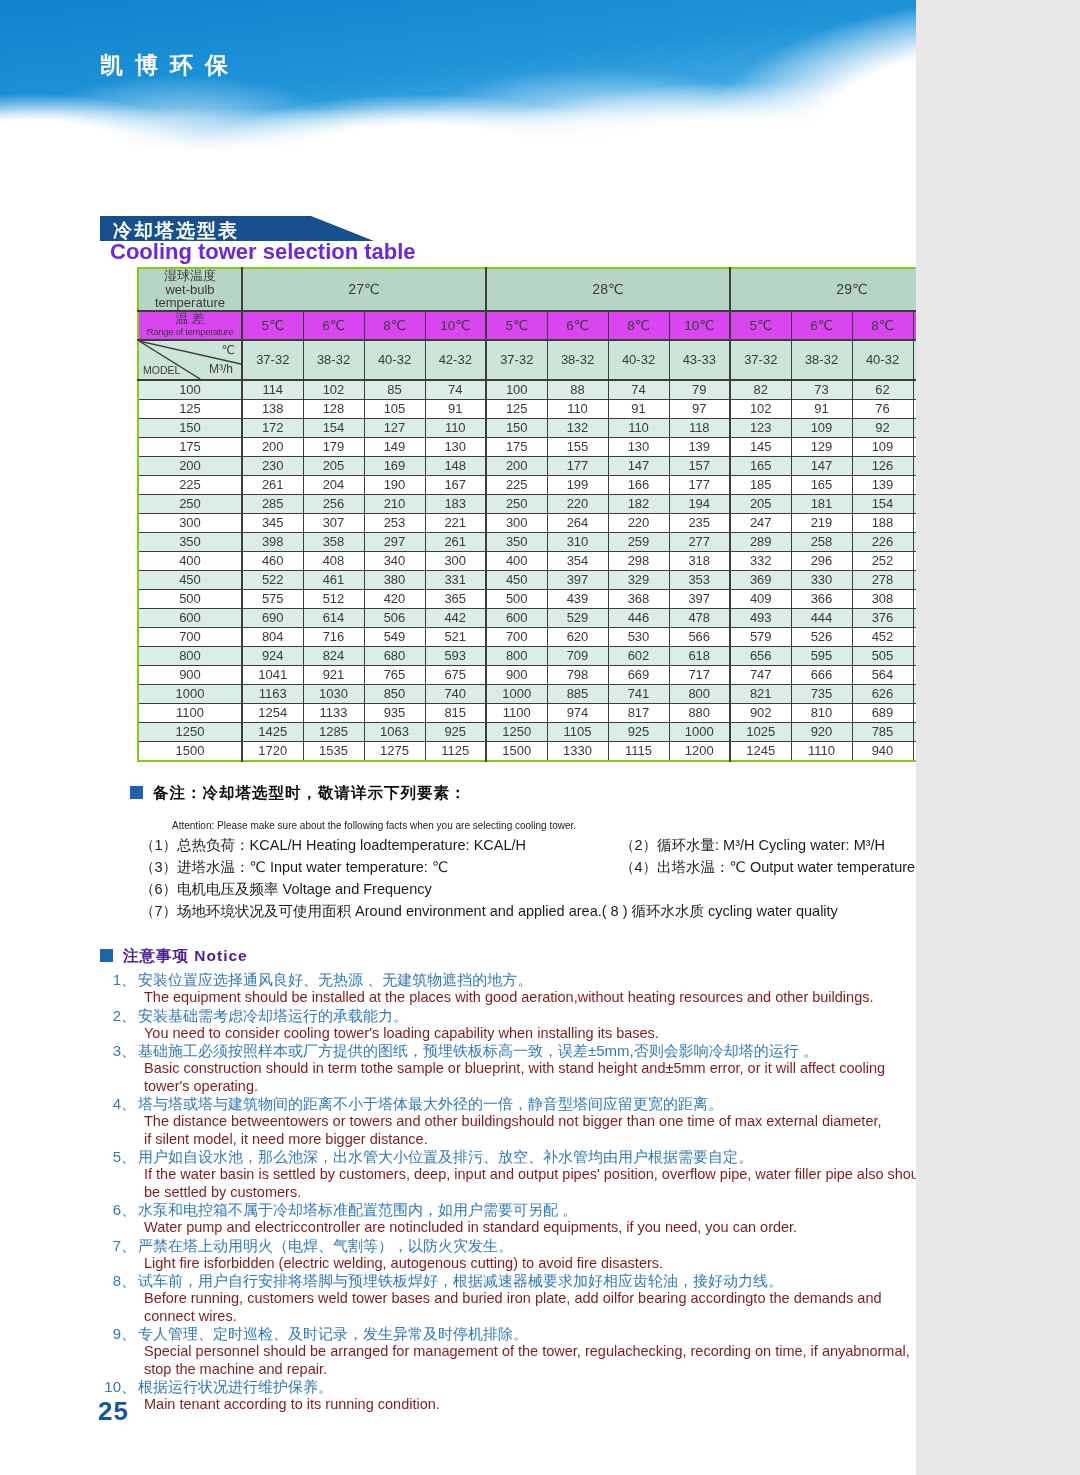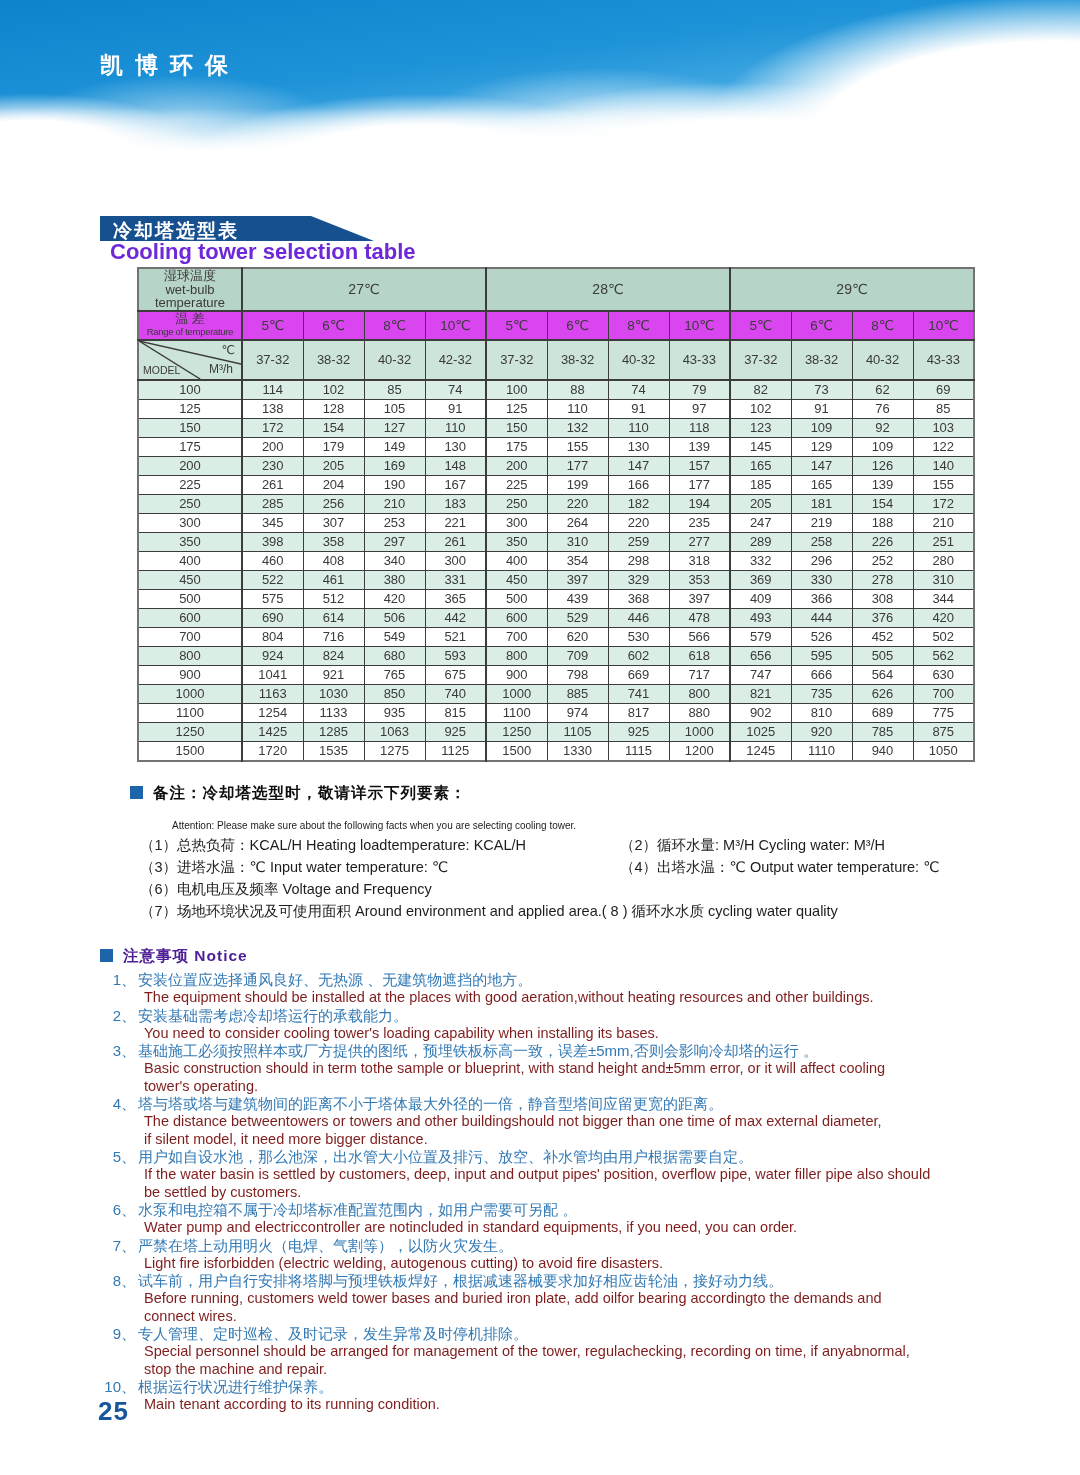--- a/index.html
+++ b/index.html
@@ -1,16 +1,16 @@
 <!DOCTYPE html>
 <html><head>
 <meta charset="utf-8">
 <style>
   html,body{margin:0;padding:0;background:#e8e8e8;}
-  .page{position:relative;width:1080px;height:1475px;background:#ffffff;overflow:hidden;
+  .page{position:relative;width:916px;height:1475px;background:#ffffff;overflow:hidden;
         font-family:"Liberation Sans","DejaVu Sans",sans-serif;}
 
   
   .sky{position:absolute;left:0;top:0;width:1080px;height:150px;
     background:
       linear-gradient(180deg, rgba(255,255,255,0) 72%, rgba(255,255,255,.85) 94%, #ffffff 100%),
       radial-gradient(ellipse 230px 75px at 30px 152px, #ffffff 42%, rgba(255,255,255,0) 78%),
       radial-gradient(ellipse 300px 95px at 420px 168px, #ffffff 45%, rgba(255,255,255,0) 78%),
       radial-gradient(ellipse 380px 120px at 740px 178px, #ffffff 48%, rgba(255,255,255,0) 80%),
       radial-gradient(ellipse 430px 170px at 1055px 135px, #ffffff 55%, rgba(255,255,255,0) 82%),
@@ -23,21 +23,21 @@
 
   
   .banner{position:absolute;left:100px;top:216px;width:274px;height:25px;background:#17508f;
           clip-path:polygon(0 0,77% 0,100% 100%,0 100%);}
   .banner span{display:block;padding:2px 0 0 13px;color:#ffffff;font-weight:bold;font-size:19px;
           letter-spacing:2px;}
   .en-title{position:absolute;left:110px;top:239px;color:#6d28d9;font-size:22px;font-weight:bold;}
 
   
   .tbl-wrap{position:absolute;left:137px;top:267px;width:838px;}
-  .tbl-wrap table{width:100%;border-collapse:collapse;border:2px solid #737373;table-layout:fixed;}
+  .tbl-wrap table{width:100%;border-collapse:collapse;border:2px solid #84cc16;table-layout:fixed;}
   .tbl-wrap td{border:1px solid #3c3c3c;text-align:center;vertical-align:middle;color:#3a3a3a;padding:0;}
   .tbl-wrap .gb{border-right-width:2px;}
   .h1 td{height:40px;font-size:14px;background:#b7d5c7;border-bottom-width:2px;}
   td.corner{width:102px;font-size:13px;line-height:13.5px;}
   .h2 td{height:27px;font-size:13.5px;background:#d946ef;border-bottom-width:2px;margin-left:48px;}
   td.corner2{font-size:13px;line-height:12px;}
   td.corner2 .small{font-size:9.5px;letter-spacing:-0.3px;}
   .h3 td{height:38px;font-size:13px;background:#cde4d9;border-bottom-width:2px;}
   td.diag{position:relative;}
   td.diag svg{position:absolute;left:0;top:0;width:100%;height:100%;}

